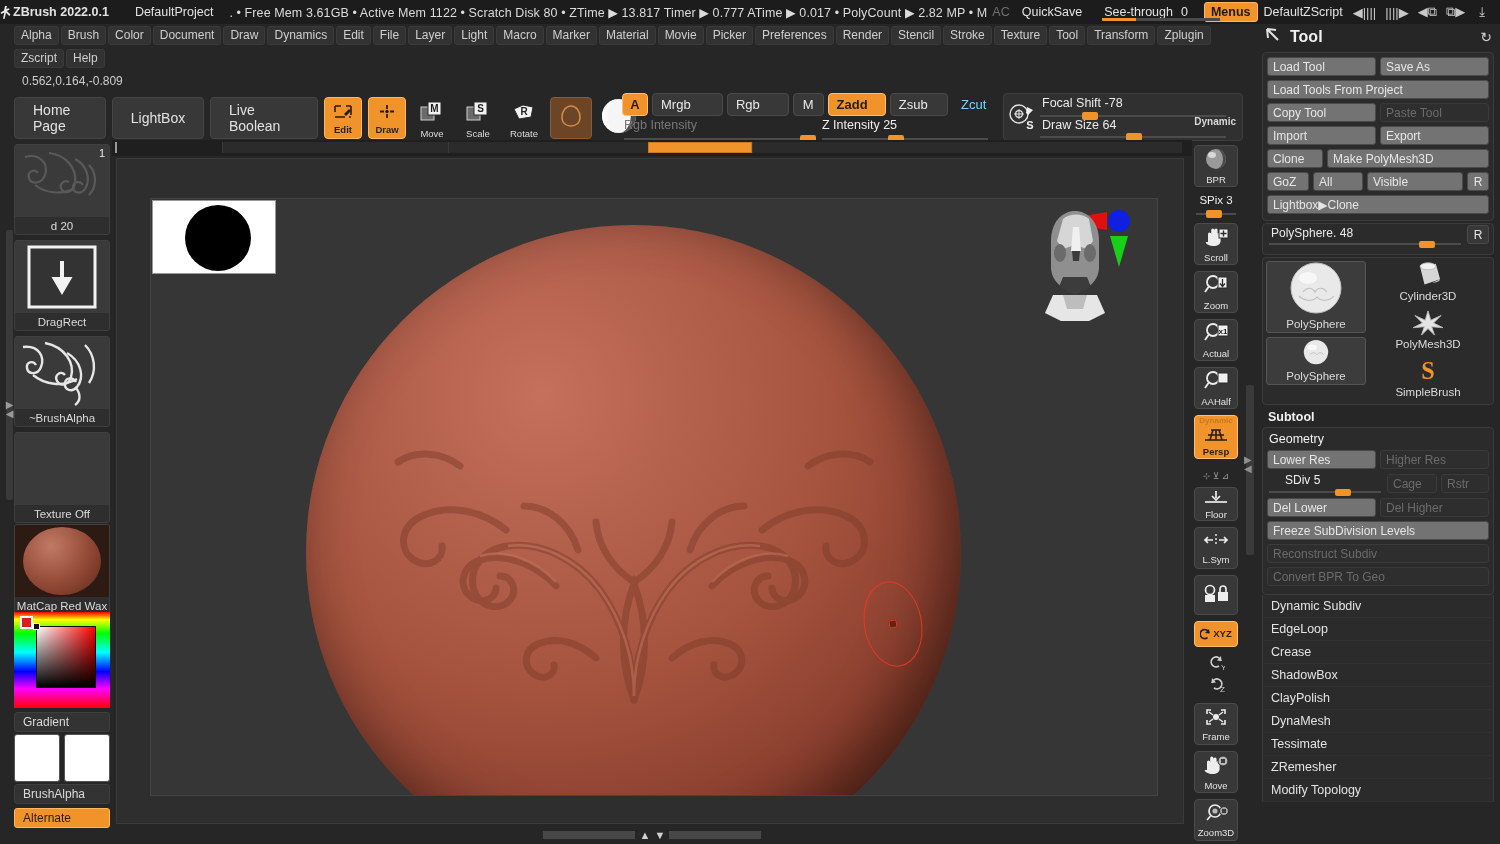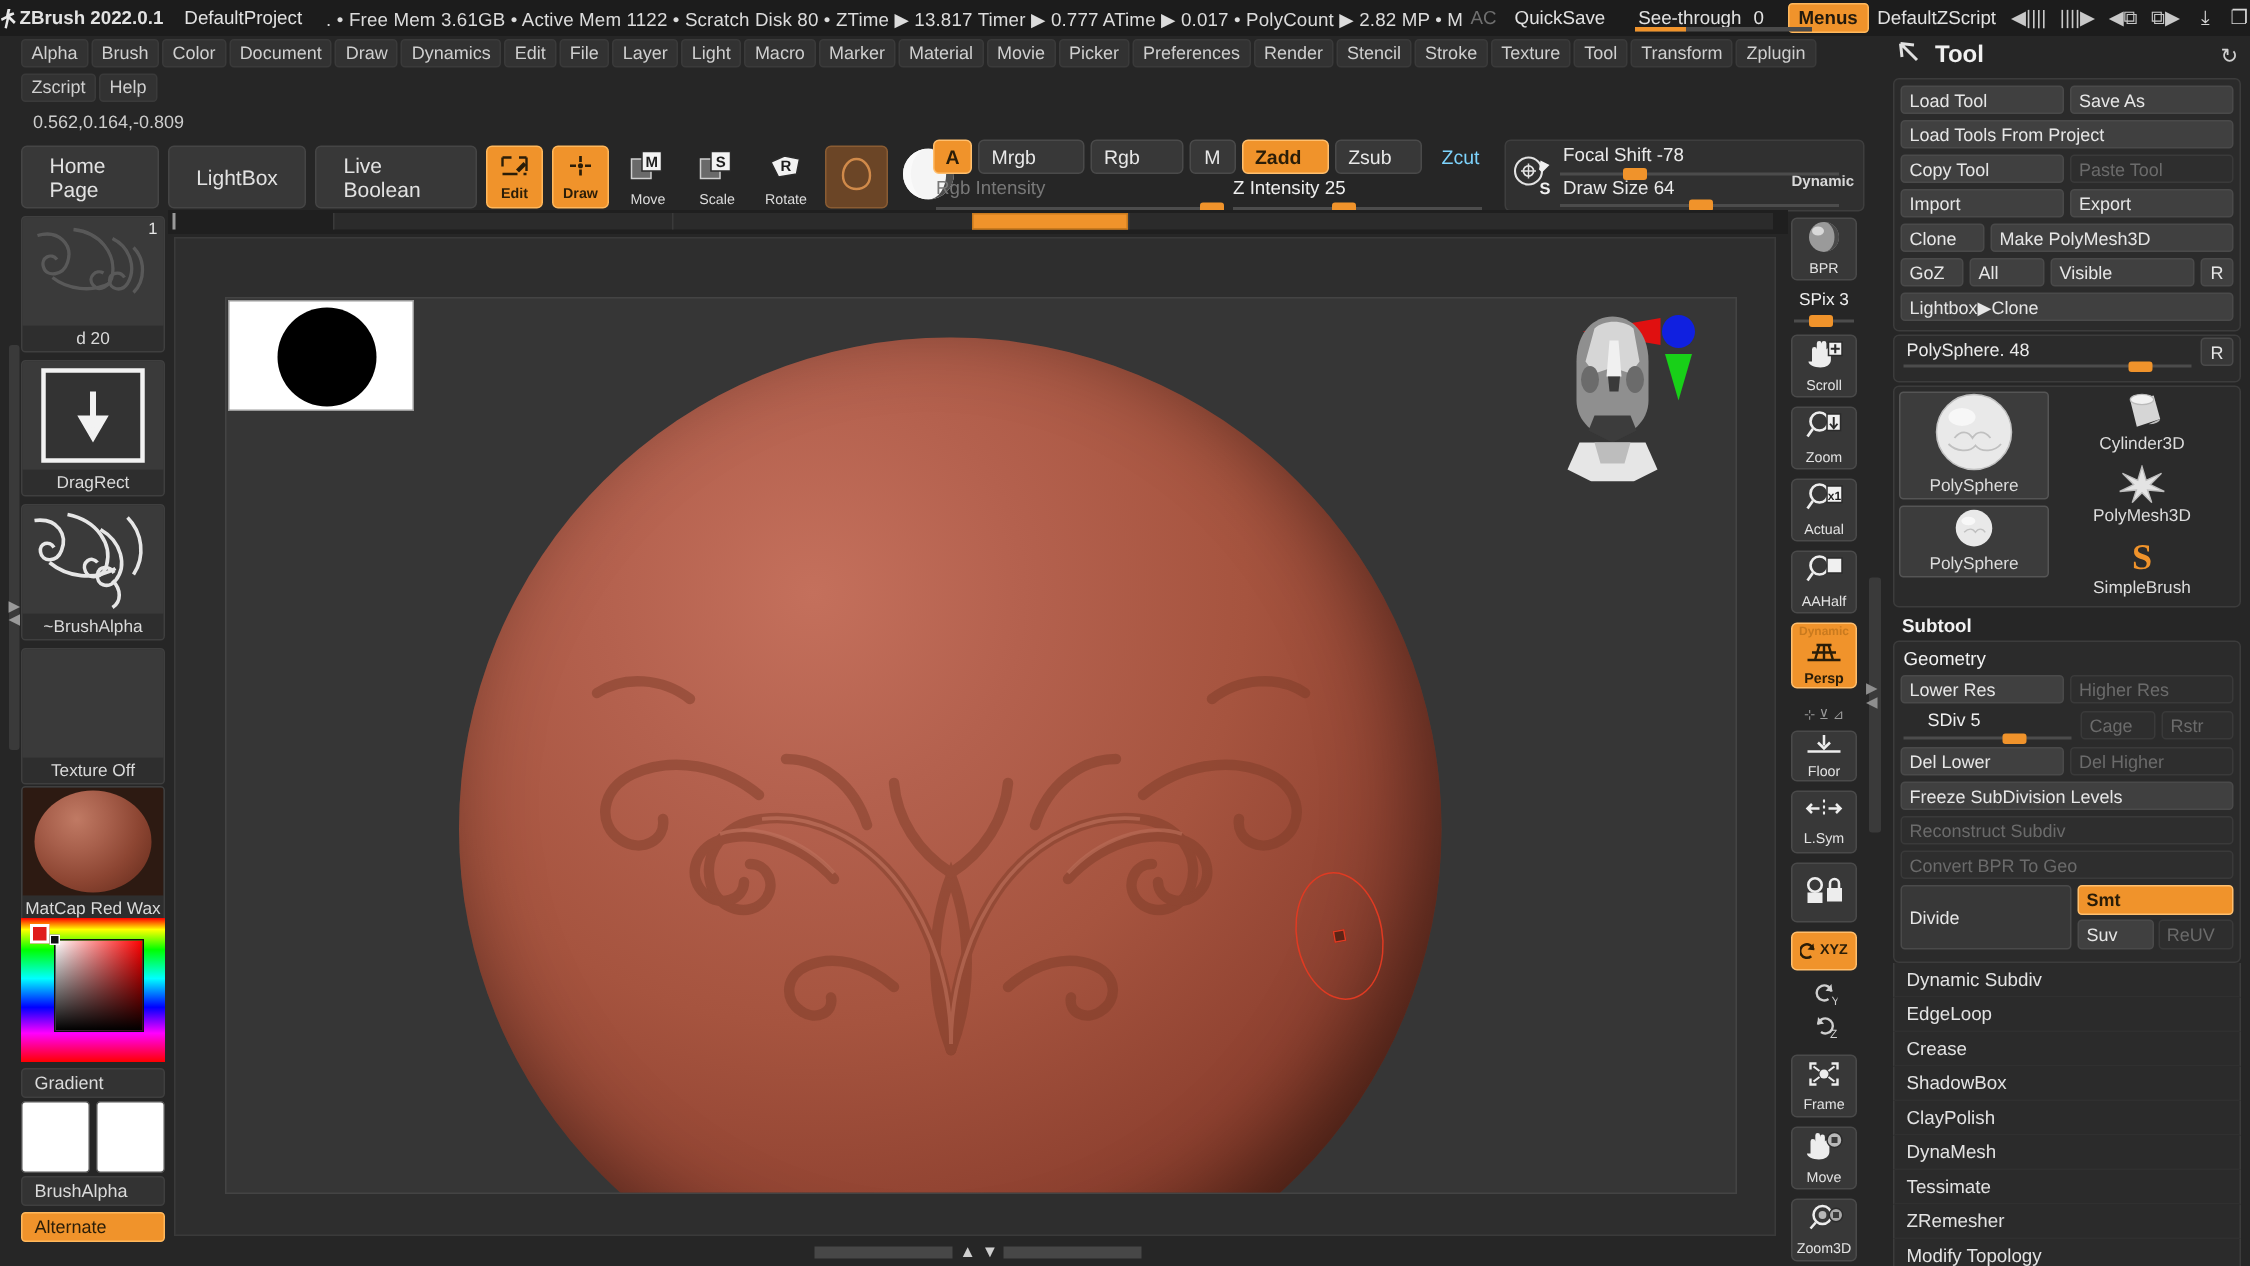--- a/index.html
+++ b/index.html
@@ -15,21 +15,21 @@
 
   
   .titlebar {
     position: absolute; left: 0; top: 0; width: 1500px; height: 24px;
     background: #1c1c1c;
     display: flex; align-items: center;
     font-size: 12.5px; color: #e2e2e2;
     white-space: nowrap;
   }
   .tb-logo { width: 22px; height: 24px; display: flex; align-items: center; justify-content: center; }
-  .tb-appname { font-weight: bold; margin-right: 14px; }
+  .tb-appname { font-weight: bold; margin-right: 26px; }
   .tb-proj { margin-right: 16px; }
   .tb-stats { color: #dcdcdc; letter-spacing: 0.1px; }
   .tb-dim { color: #6f6f6f; }
   .tb-right { margin-left: auto; display: flex; align-items: center; height: 24px; }
   .tb-quicksave { padding: 0 12px; font-size: 12.5px; }
   .tb-seethrough {
     position: relative; padding: 0 10px; height: 24px;
     display: flex; align-items: center; font-size: 12.5px;
   }
   .tb-seethrough .sl-track {
@@ -215,21 +215,21 @@
   .shelfarrow { position: absolute; left: 50px; top: 310px; color: #8e8e8e; font-size: 10px; line-height: 9px; display:flex; flex-direction:column; }
 
   
   .toolpanel { position: absolute; left: 1256px; top: 24px; width: 244px; height: 820px; background: #262626; }
   .tp-head { height: 26px; display: flex; align-items: center; padding: 0 8px; gap: 8px; }
   .tp-head .title { font-size: 16px; font-weight: bold; color: #f0f0f0; }
   .tp-head .reset { margin-left: auto; font-size: 14px; color: #d0d0d0; }
   .group { margin: 2px 6px 0 6px; border: 1px solid #3c3c3c; border-radius: 4px; padding: 4px; background: #2b2b2b; }
   .grow { display: flex; gap: 4px; margin-bottom: 4px; }
   .gbtn {
-    background: #404040; border: 1px solid #4a4a4a; border-radius: 3px; height: 19px;
+    background: #737373; border: 1px solid #4a4a4a; border-radius: 3px; height: 19px;
     font-size: 12px; color: #e6e6e6; display: flex; align-items: center; padding: 0 5px; flex: 1;
     white-space: nowrap; overflow: hidden;
   }
   .gbtn.off { color: #6b6b6b; background: #2e2e2e; border-color: #3a3a3a; }
   .gbtn.narrow { flex: 0 0 auto; }
   .gbtn.on { background: #f0932b; border-color: #ffbf6e; color: #2a1d08; font-weight: bold; }
   .gbtn.center { justify-content: center; }
 
   .tool-slider { position: relative; height: 21px; margin-bottom: 3px; }
   .tool-slider .lbl { position: absolute; left: 4px; top: 0; font-size: 12px; color: #eaeaea; }
@@ -909,30 +909,20 @@
       </div>
       <div class="grow">
         <span class="gbtn">Freeze SubDivision Levels</span>
       </div>
       <div class="grow">
         <span class="gbtn off">Reconstruct Subdiv</span>
       </div>
       <div class="grow">
         <span class="gbtn off">Convert BPR To Geo</span>
       </div>
-      <div class="divide-wrap">
-        <span class="big" style="height:43px">Divide</span>
-        <span class="stack">
-          <span class="gbtn on" style="height:20px">Smt</span>
-          <span style="display:flex;gap:3px">
-            <span class="gbtn" style="height:20px;width:48px">Suv</span>
-            <span class="gbtn off" style="height:20px;width:53px">ReUV</span>
-          </span>
-        </span>
-      </div>
     </div>
 
     <div>
       <div class="listrow">Dynamic Subdiv</div>
       <div class="listrow">EdgeLoop</div>
       <div class="listrow">Crease</div>
       <div class="listrow">ShadowBox</div>
       <div class="listrow">ClayPolish</div>
       <div class="listrow">DynaMesh</div>
       <div class="listrow">Tessimate</div>

